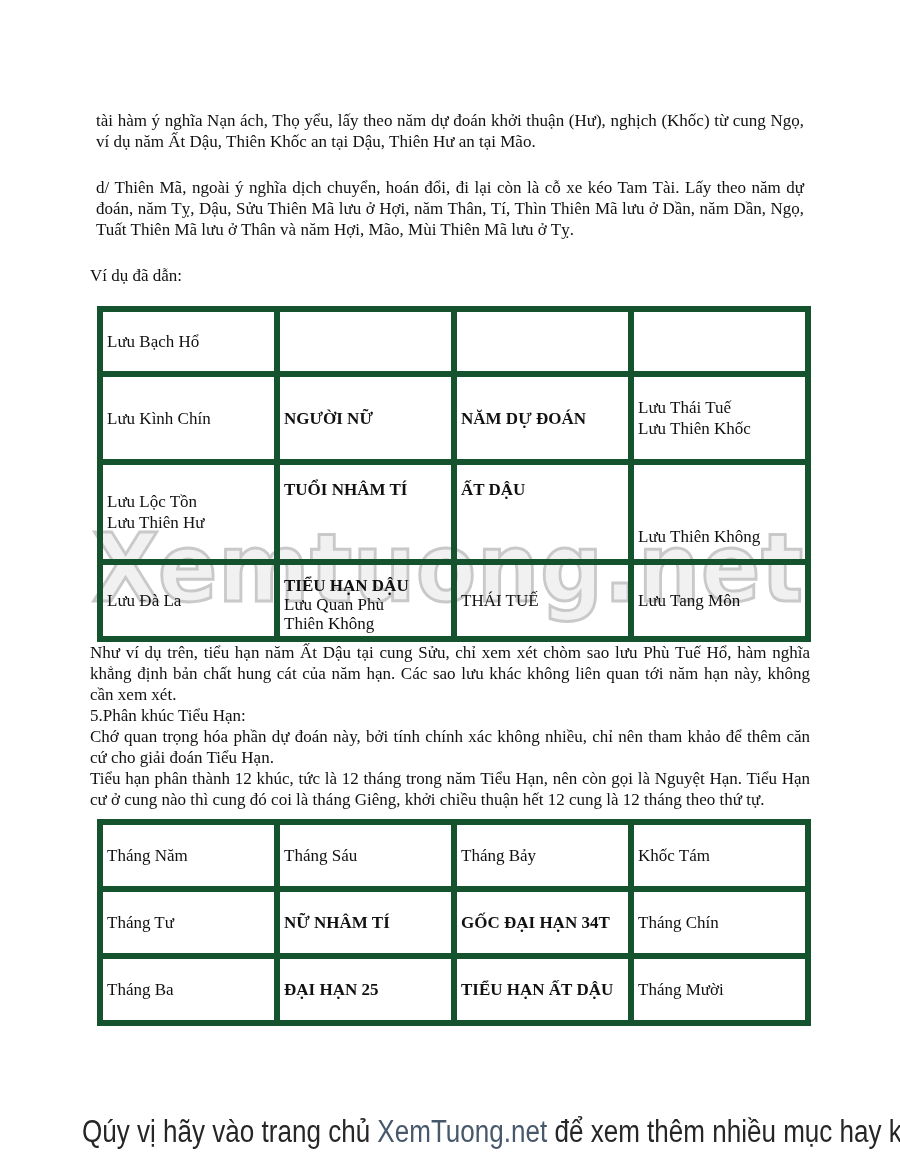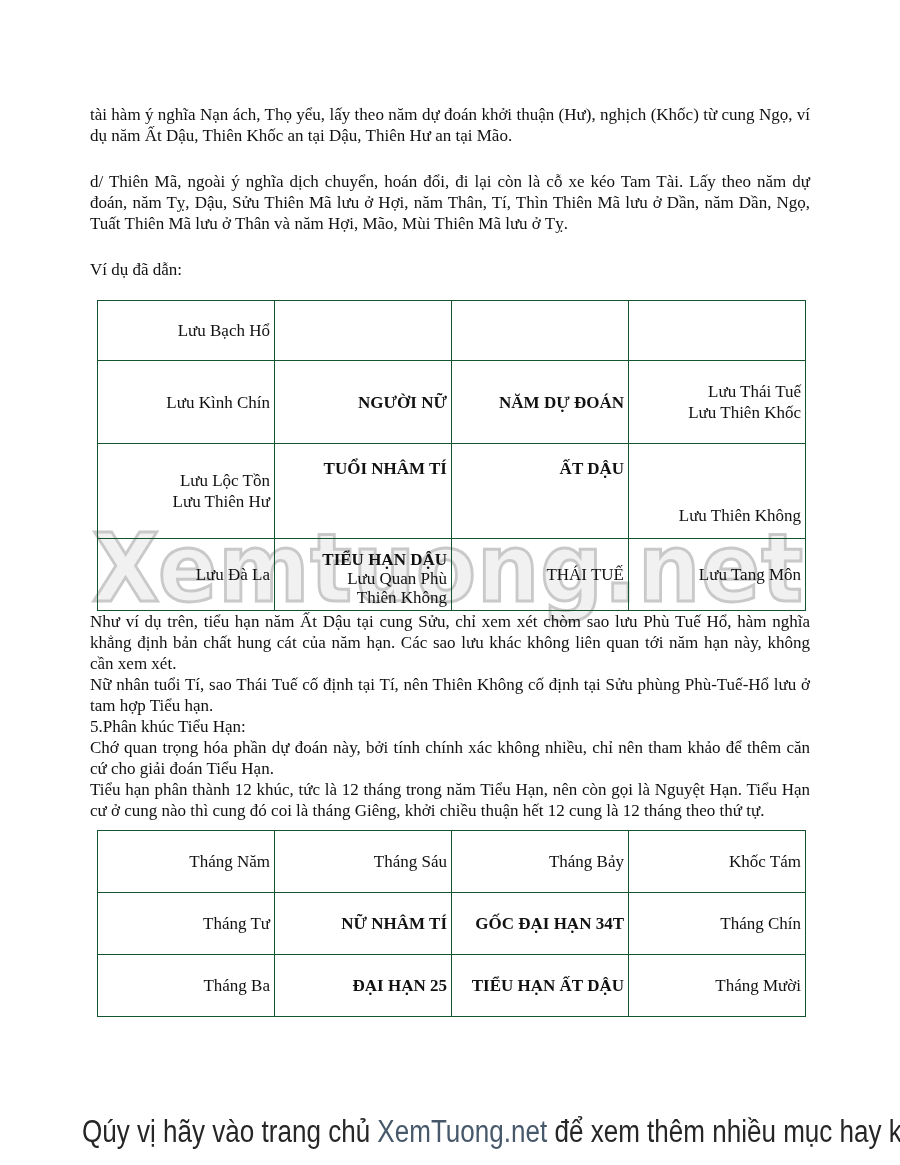--- a/index.html
+++ b/index.html
@@ -28,34 +28,34 @@
     white-space: nowrap;
     user-select: none;
   }
   .content {
     position: relative;
     z-index: 1;
     padding: 104px 90px 0 90px;
     font-size: 17px;
     line-height: 21px;
   }
-  .para { margin: 0; text-align: justify; }
+  .para { margin: 6px; text-align: justify; }
   .para + .para { margin-top: 25px; }
   .lead-in { margin: 11px 0 0 0; }
   .midblock p { margin: 0; text-align: justify; }
   table.doc {
     border-collapse: collapse;
     table-layout: fixed;
     margin-left: 7px;
     width: 708px;
     background: transparent;
   }
   table.doc td {
-    border: 1px solid #14532d;
-    text-align: right;
+    border: 6px solid #14532d;
+    text-align: left;
     vertical-align: middle;
     font-size: 17px;
     line-height: 21px;
     padding: 2px 4px;
     overflow: hidden;
   }
   table.doc td.b { font-weight: bold; }
   table.doc td.ml { white-space: pre-line; }
   #example-table { margin-top: 20px; }
   #example-table col { width: 177px; }
@@ -141,21 +141,20 @@
 Thiên Không</span>
         </td>
         <td>THÁI TUẾ</td>
         <td>Lưu Tang Môn</td>
       </tr>
     </tbody>
       </table>
 
     <div class="midblock">
       <p>Như ví dụ trên, tiểu hạn năm Ất Dậu tại cung Sửu, chỉ xem xét chòm sao lưu Phù Tuế Hổ, hàm nghĩa khẳng định bản chất hung cát của năm hạn. Các sao lưu khác không liên quan tới năm hạn này, không cần xem xét.</p>
-      <p>Nữ nhân tuổi Tí, sao Thái Tuế cố định tại Tí, nên Thiên Không cố định tại Sửu phùng Phù-Tuế-Hổ lưu ở tam hợp Tiểu hạn.</p>
       <p>5.Phân khúc Tiểu Hạn:</p>
       <p>Chớ quan trọng hóa phần dự đoán này, bởi tính chính xác không nhiều, chỉ nên tham khảo để thêm căn cứ cho giải đoán Tiểu Hạn.</p>
       <p>Tiểu hạn phân thành 12 khúc, tức là 12 tháng trong năm Tiểu Hạn, nên còn gọi là Nguyệt Hạn. Tiểu Hạn cư ở cung nào thì cung đó coi là tháng Giêng, khởi chiều thuận hết 12 cung là 12 tháng theo thứ tự.</p>
     </div>
 
     <table class="doc" id="month-table">
       <colgroup>
           <col>
           <col>
           <col>

